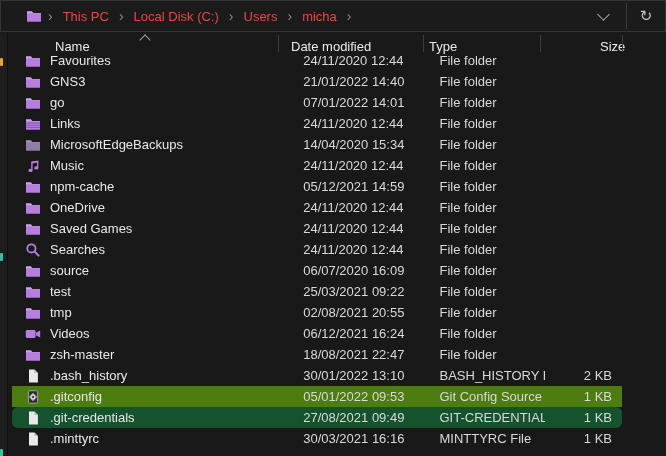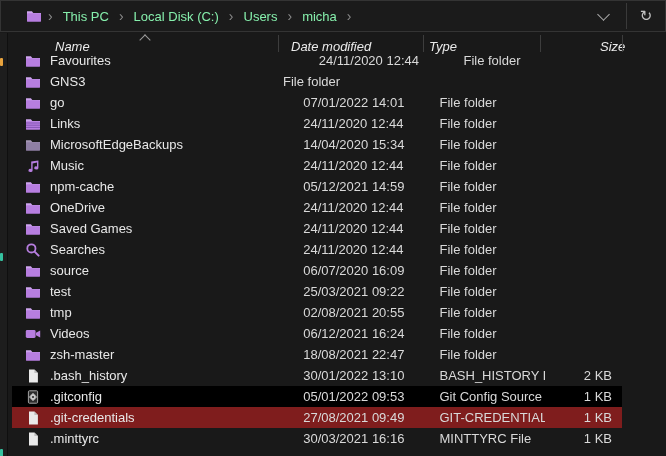--- a/index.html
+++ b/index.html
@@ -12,44 +12,44 @@
   .window{position:relative;width:666px;height:456px;background:#191919;}
 
   
   .addressbar{
     position:absolute;top:0;left:0;width:666px;height:32px;
     box-sizing:border-box;background:#1b1b1b;
     border:1px solid #343434;
     display:flex;align-items:center;
   }
   .breadcrumb{display:flex;align-items:center;padding-left:25px;height:100%;}
-  .crumb{padding:0 4px;color:#86efac;cursor:default;white-space:nowrap;}
+  .crumb{padding:0 4px;color:#ef4444;cursor:default;white-space:nowrap;}
   .crumb-sep{color:#8a8a8a;font-size:14px;padding:0 6px;line-height:1;}
   .bar-right{position:absolute;right:0;top:0;height:100%;display:flex;align-items:center;}
   .chev-down{width:8px;height:8px;border-left:1.6px solid #aeaeae;border-top:1.6px solid #aeaeae;
     transform:rotate(225deg);margin:-4px 18px 0 0;}
   .bar-divider{width:1px;height:26px;background:#3a3a3a;}
   .refresh{width:38px;text-align:center;color:#c2c2c2;font-size:15px;line-height:30px;}
 
   
   .leftstrip{position:absolute;left:0;top:33px;width:7px;height:423px;background:#1d1d1d;border-right:1px solid #0f0f0f;}
   .speck{position:absolute;left:0;width:3px;height:8px;border-radius:1px;}
 
   
-  .colheaders{position:absolute;top:33px;left:12px;width:654px;height:23px;font-style:italic;}
+  .colheaders{position:absolute;top:33px;left:12px;width:654px;height:23px;}
   .hcell{position:absolute;top:0;height:23px;box-sizing:border-box;display:flex;align-items:flex-end;
     color:#eaeaea;padding-bottom:2px;cursor:default;}
   .hsep{position:absolute;top:2px;height:17px;width:1px;background:#3d3d3d;}
   .sortcaret{position:absolute;width:7px;height:7px;border-left:1.5px solid #9c9c9c;border-top:1.5px solid #9c9c9c;
     transform:rotate(45deg);top:3px;left:129px;}
 
   
   .list{position:absolute;top:56px;left:12px;width:610px;height:400px;overflow:hidden;}
   .row{display:flex;align-items:center;height:21px;white-space:nowrap;}
-  .row.cliptop{margin-top:-6px;text-align:center;}
+  .row.cliptop{margin-top:-6px;}
   .cell-name{width:266px;box-sizing:border-box;display:flex;align-items:center;padding-left:13px;overflow:hidden;}
   .cell-name .icon{width:16px;height:16px;flex:0 0 16px;margin-right:9px;display:inline-block;}
   .cell-name .icon svg{display:block;}
   .cell-date{width:145px;box-sizing:border-box;padding-left:5px;color:#d9d9d9;margin-left:36px;}
   .cell-type{width:117px;box-sizing:border-box;padding-left:5px;color:#d9d9d9;overflow:hidden;}
   .cell-size{width:82px;box-sizing:border-box;text-align:right;padding-right:10px;color:#d9d9d9;}
   .fname{color:#e8e8e8;}
 </style>
 </head>
 <body>
@@ -115,20 +115,21 @@
       <div class="row">
         <div class="cell-name">
           <span class="icon">
             <svg width="16" height="16" viewBox="0 0 16 16">
               <path d="M1 3.2h4.9l1.4 1.8H15v1H1z" fill="#cda4ee"></path>
               <rect x="1" y="5.2" width="14" height="8.6" rx="0.9" fill="#b77ee0"></rect>
             </svg>
           </span>
           <span class="fname">GNS3</span>
         </div>
+        <div class="cell-date">21/01/2022 14:40</div>
         <div class="cell-type">File folder</div>
         <div class="cell-size"></div>
       </div>
       <div class="row">
         <div class="cell-name">
           <span class="icon">
             <svg width="16" height="16" viewBox="0 0 16 16">
               <path d="M1 3.2h4.9l1.4 1.8H15v1H1z" fill="#cda4ee"></path>
               <rect x="1" y="5.2" width="14" height="8.6" rx="0.9" fill="#b77ee0"></rect>
             </svg>
@@ -314,37 +315,37 @@
               <path d="M4 1.5h5.4L12.9 5v9.5H4Z" fill="#e9e9e9"></path>
               <path d="M9.4 1.5 12.9 5H9.4Z" fill="#bdbdbd"></path>
             </svg>
           </span>
           <span class="fname">.bash_history</span>
         </div>
         <div class="cell-date">30/01/2022 13:10</div>
         <div class="cell-type">BASH_HISTORY File</div>
         <div class="cell-size">2 KB</div>
       </div>
-      <div class="row" style="background: #000000; justify-content: flex-end;">
+      <div class="row" style="background: #4d7c0f; justify-content: flex-end;">
         <div class="cell-name">
           <span class="icon">
             <svg width="16" height="16" viewBox="0 0 16 16">
               <rect x="3.4" y="1.8" width="9.2" height="12.4" rx="1" fill="#2c2c2c" stroke="#a2a2a2" stroke-width="1"></rect>
               <circle cx="8" cy="8" r="2.9" fill="#c9c9c9"></circle>
               <circle cx="8" cy="8" r="1.1" fill="#2c2c2c"></circle>
               <path d="M7.4 4h1.2v1.4H7.4zM7.4 10.6h1.2V12H7.4zM4 7.4h1.4v1.2H4zM10.6 7.4H12v1.2h-1.4z" fill="#c9c9c9"></path>
             </svg>
           </span>
           <span class="fname">.gitconfig</span>
         </div>
         <div class="cell-date">05/01/2022 09:53</div>
         <div class="cell-type">Git Config Source ...</div>
         <div class="cell-size">1 KB</div>
       </div>
-      <div class="row" style="background: #7f1d1d;">
+      <div class="row" style="background: #14532d; border-radius: 6px;">
         <div class="cell-name">
           <span class="icon">
             <svg width="16" height="16" viewBox="0 0 16 16">
               <path d="M4 1.5h5.4L12.9 5v9.5H4Z" fill="#e9e9e9"></path>
               <path d="M9.4 1.5 12.9 5H9.4Z" fill="#bdbdbd"></path>
             </svg>
           </span>
           <span class="fname">.git-credentials</span>
         </div>
         <div class="cell-date">27/08/2021 09:49</div>

